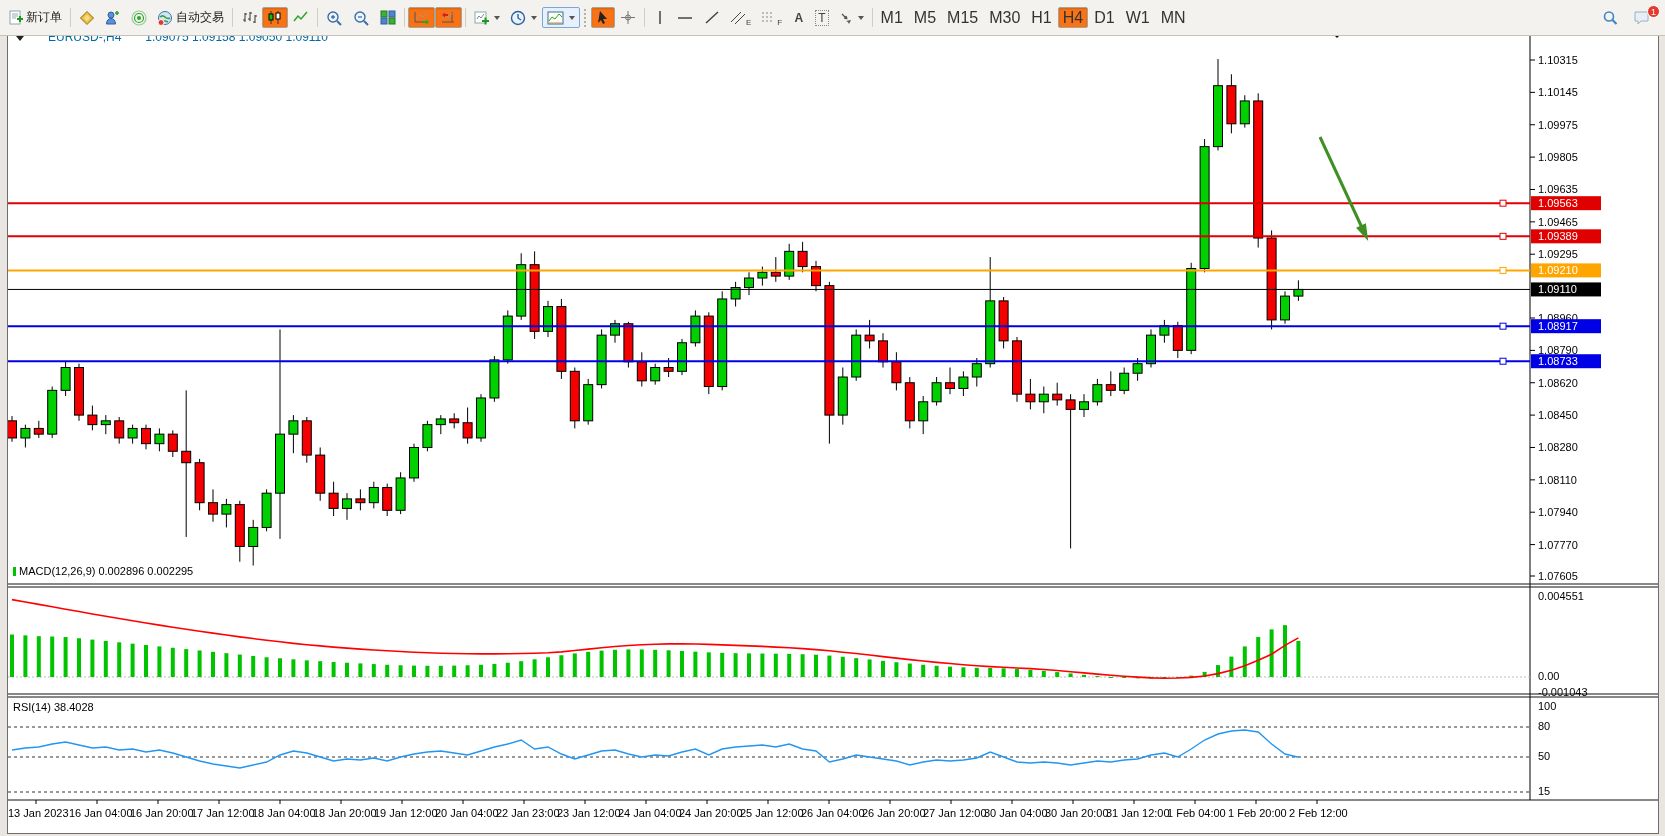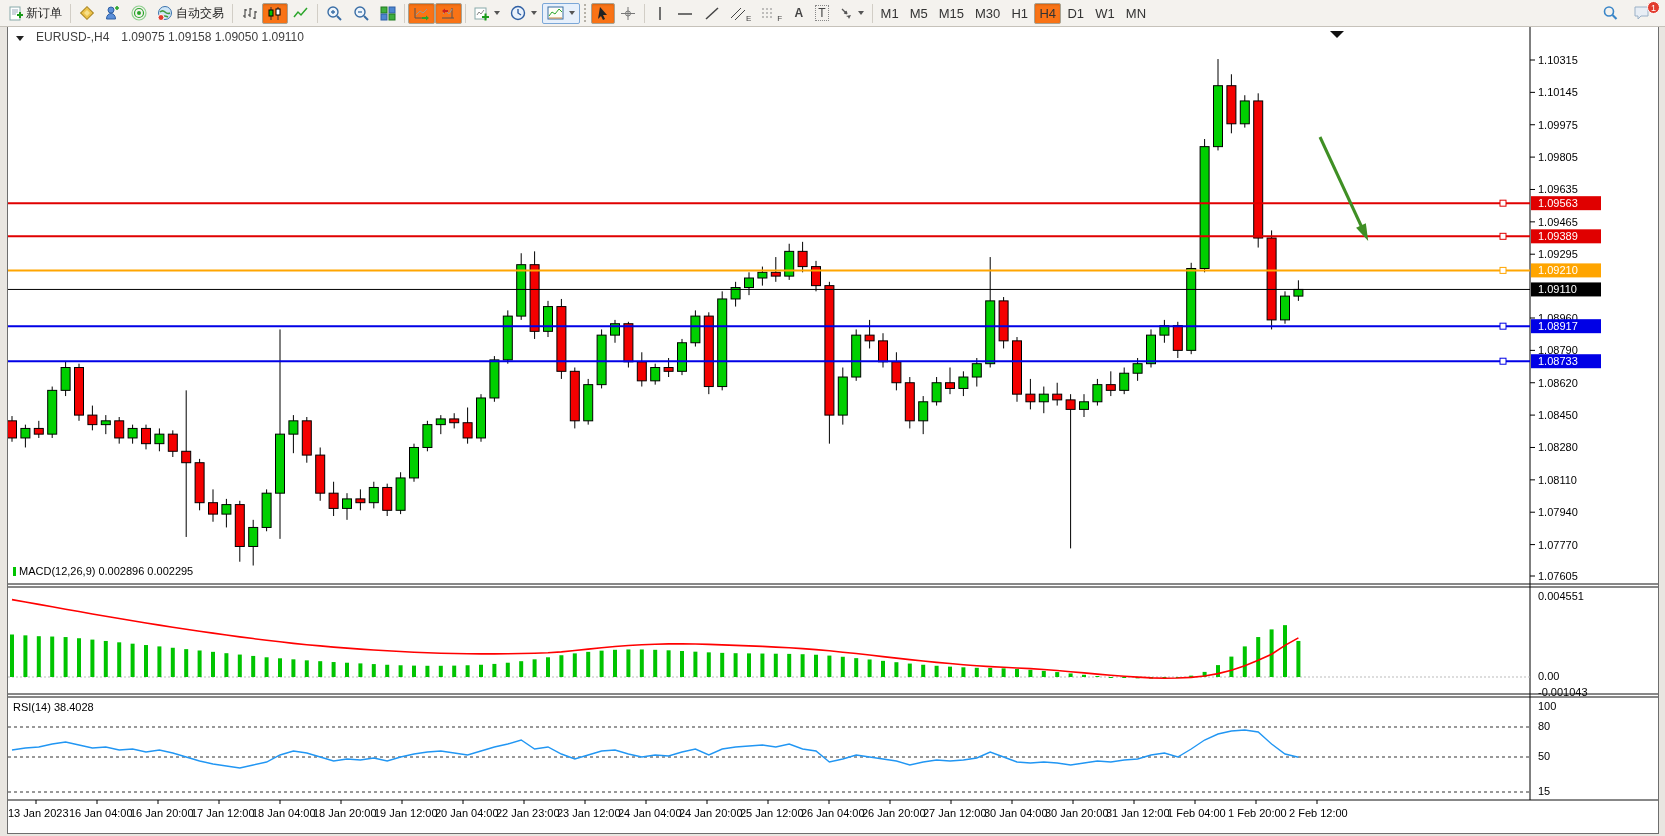--- a/index.html
+++ b/index.html
@@ -1,34 +1,34 @@
 <!DOCTYPE html>
 <html><head>
 <meta charset="utf-8">
 <style>
 *{margin:0;padding:0;box-sizing:border-box}
 html,body{width:1665px;height:836px;overflow:hidden}
 body{position:relative;background:#e9e6e1;font-family:"Liberation Sans",sans-serif}
 
-.toolbar{position:absolute;top:0;left:0;right:0;height:27px;background:#f4f2ee;border-bottom:1px solid #c6c2ba;display:flex;align-items:center;padding:0 3px;gap:0;z-index:10}
+.toolbar{position:absolute;top:0;left:0;right:0;height:36px;background:#f4f2ee;border-bottom:1px solid #c6c2ba;display:flex;align-items:center;padding:0 3px;gap:0;z-index:10}
 .tbtn{height:21px;min-width:23px;padding:0 4px;display:flex;align-items:center;justify-content:center;gap:3px;border:1px solid transparent;border-radius:2px;font-size:12px;color:#222;white-space:nowrap}
 .tbtn.pressed{background:#f97316;border-color:#a9a494;box-shadow:inset 0 1px 2px rgba(0,0,0,.15)}
 .tbtn.selframe{border-color:#7ba7d7;background:#e7f0fb}
 .sep{width:1px;height:19px;background:#d2cec6;margin:0 3px;flex:none}
 .grip{width:3px;height:18px;border-left:2px dotted #b5b1a8;margin:0 4px;flex:none}
 .caret{width:0;height:0;border-left:3px solid transparent;border-right:3px solid transparent;border-top:4px solid #555;margin-left:2px}
-.tf{font-size:13px;color:#333;min-width:27px}
+.tf{font-size:16px;color:#333;min-width:27px}
 .right-tools{margin-left:auto;display:flex;align-items:center;gap:4px;padding-right:6px}
 .chat-wrap{position:relative}
 .badge{position:absolute;top:-3px;right:-5px;background:#e23b2e;color:#fff;border-radius:50%;width:13px;height:13px;font-size:9px;line-height:13px;text-align:center;border:1px solid #fff}
 .glyphA{font-size:12px;font-weight:bold;color:#444}
 .subletter{font-size:8px;color:#444;align-self:flex-end;margin-left:-2px}
 
 .chart-window{position:absolute;left:7px;top:26px;width:1652px;height:808px;background:#fff;border:1px solid #6e6e6e}
-.chart-title{position:absolute;left:8px;top:3px;font-size:12px;color:#404040;display:flex;gap:12px;align-items:center;z-index:5}
+.chart-title{position:absolute;left:8px;top:3px;font-size:12px;color:#0369a1;display:flex;gap:24px;align-items:center;z-index:5}
 .title-caret{width:0;height:0;border-left:4px solid transparent;border-right:4px solid transparent;border-top:5px solid #222;margin-top:2px}
 .ind-label{position:absolute;left:5px;font-size:11px;color:#000;z-index:5;display:flex;align-items:center;gap:3px}
 .macd-chip{width:3px;height:9px;background:#00c400;display:inline-block}
 #chart-svg{position:absolute;left:0;top:0}
 </style>
 </head>
 <body>
 
 <div class="toolbar">
   <div class="tbtn">

